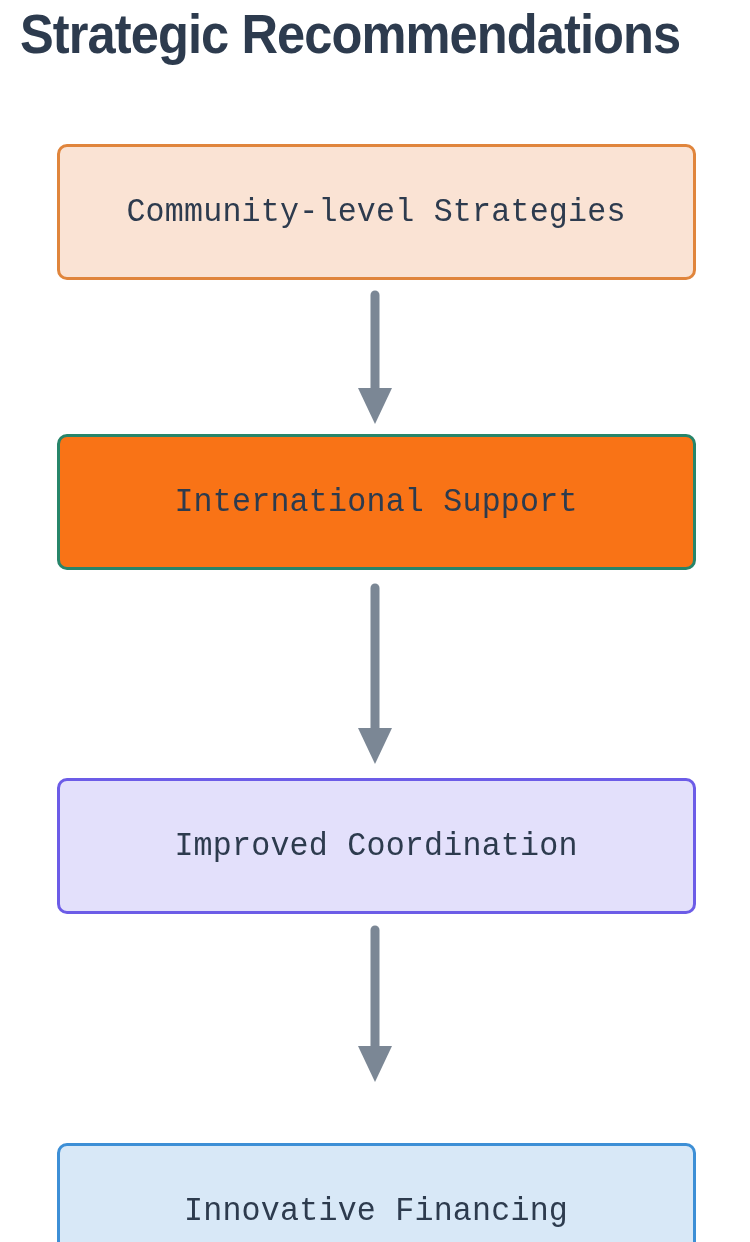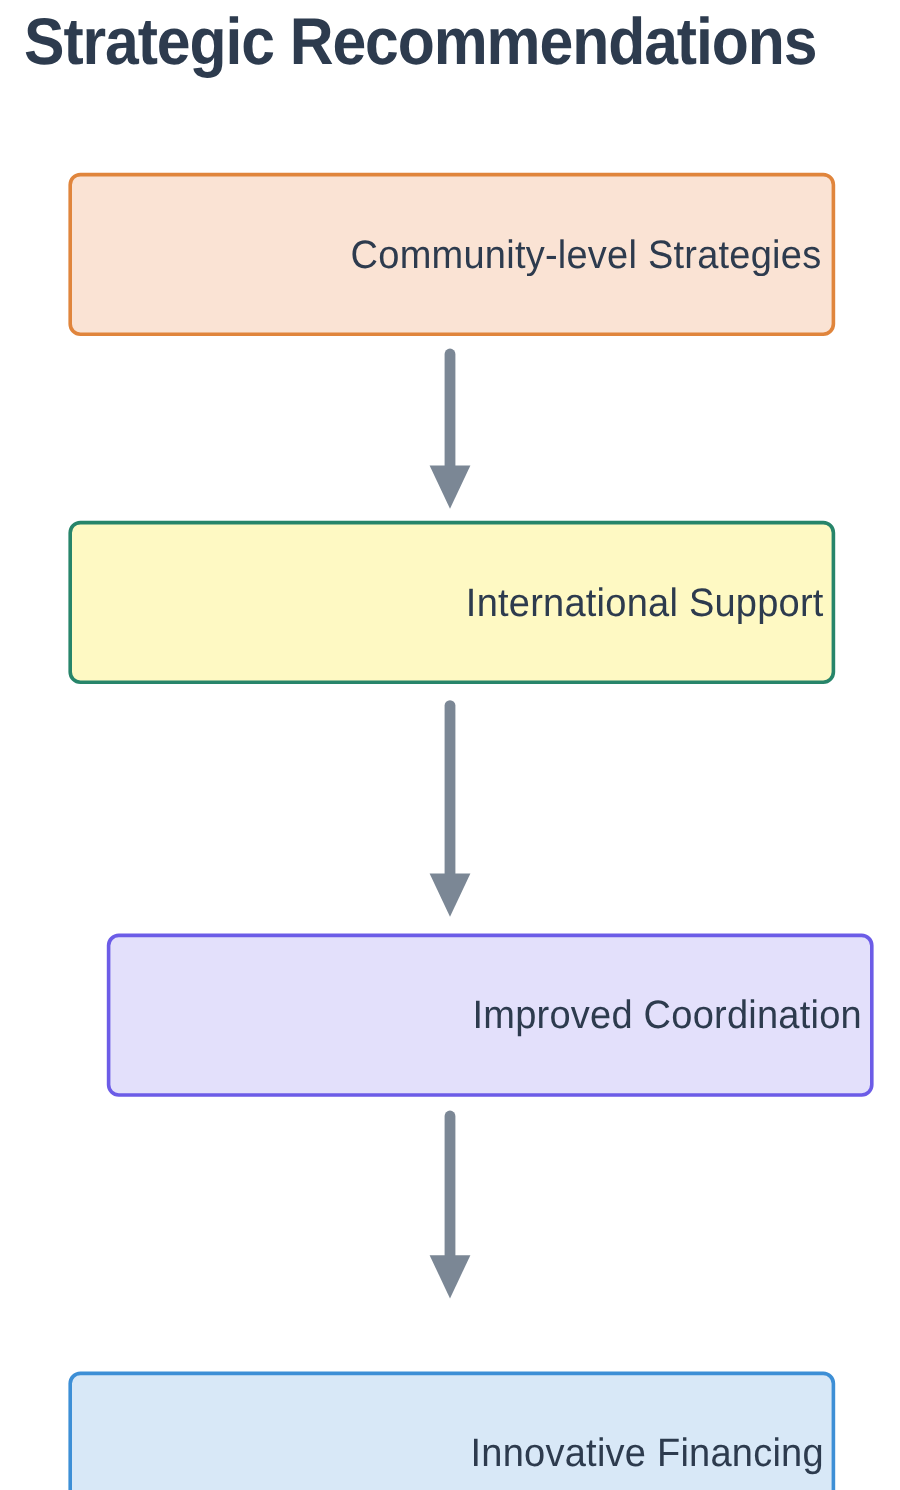--- a/index.html
+++ b/index.html
@@ -27,21 +27,22 @@
   .node {
     position: absolute;
     left: 57px;
     width: 639px;
     height: 136px;
     box-sizing: border-box;
     border: 3px solid #701a75;
     border-radius: 10px;
     display: flex;
     align-items: center;
-    justify-content: flex-end;
+    justify-content: center;
+    font-family: Liberation Mono, monospace;
   }
   .node-label {
     font-size: 33px;
     color: #2d3b4e;
     letter-spacing: 0.2px;
     transform: scaleX(0.96);
     transform-origin: center;
     white-space: nowrap;
   }
   .node-0 { top: 144px; }
@@ -66,30 +67,30 @@
 
   <div class="node node-0" style="background-color: rgb(250, 227, 212); border-color: rgb(224, 133, 60);">
     <span class="node-label" style="color: rgb(45, 59, 78);">Community-level Strategies</span>
   </div>
 
   <svg class="arrow arrow-0" width="40" height="140" viewBox="0 0 40 140" xmlns="http://www.w3.org/2000/svg">
     <line x1="20" y1="7" x2="20" y2="102" stroke-width="9" stroke-linecap="round" style="stroke: rgb(123, 135, 149);"></line>
     <polygon points="3,100 37,100 20,136" style="fill: rgb(123, 135, 149);"></polygon>
   </svg>
 
-  <div class="node node-1" style="background-color: #fef9c3; border-color: rgb(39, 133, 106);">
+  <div class="node node-1" style="background-color: #f97316; border-color: rgb(39, 133, 106);">
     <span class="node-label" style="color: rgb(45, 59, 78);">International Support</span>
   </div>
 
   <svg class="arrow arrow-1" width="40" height="188" viewBox="0 0 40 188" xmlns="http://www.w3.org/2000/svg">
     <line x1="20" y1="8" x2="20" y2="150" stroke-width="9" stroke-linecap="round" style="stroke: rgb(123, 135, 149);"></line>
     <polygon points="3,148 37,148 20,184" style="fill: rgb(123, 135, 149);"></polygon>
   </svg>
 
-  <div class="node node-2" style="background-color: rgb(227, 224, 251); border-color: rgb(108, 92, 231); margin-left: 32px;">
+  <div class="node node-2" style="background-color: rgb(227, 224, 251); border-color: rgb(108, 92, 231);">
     <span class="node-label" style="color: rgb(45, 59, 78);">Improved Coordination</span>
   </div>
 
   <svg class="arrow arrow-2" width="40" height="164" viewBox="0 0 40 164" xmlns="http://www.w3.org/2000/svg">
     <line x1="20" y1="8" x2="20" y2="126" stroke-width="9" stroke-linecap="round" style="stroke: rgb(123, 135, 149);"></line>
     <polygon points="3,124 37,124 20,160" style="fill: rgb(123, 135, 149);"></polygon>
   </svg>
 
   <div class="node node-3" style="background-color: rgb(216, 232, 247); border-color: rgb(61, 143, 214);">
     <span class="node-label" style="color: rgb(45, 59, 78);">Innovative Financing</span>

